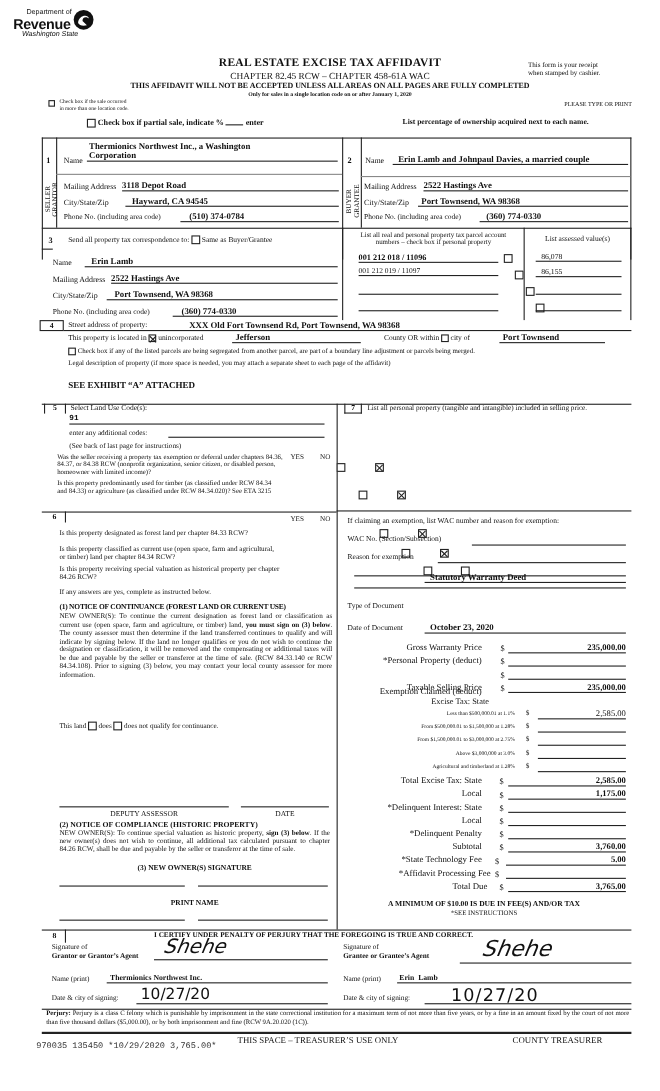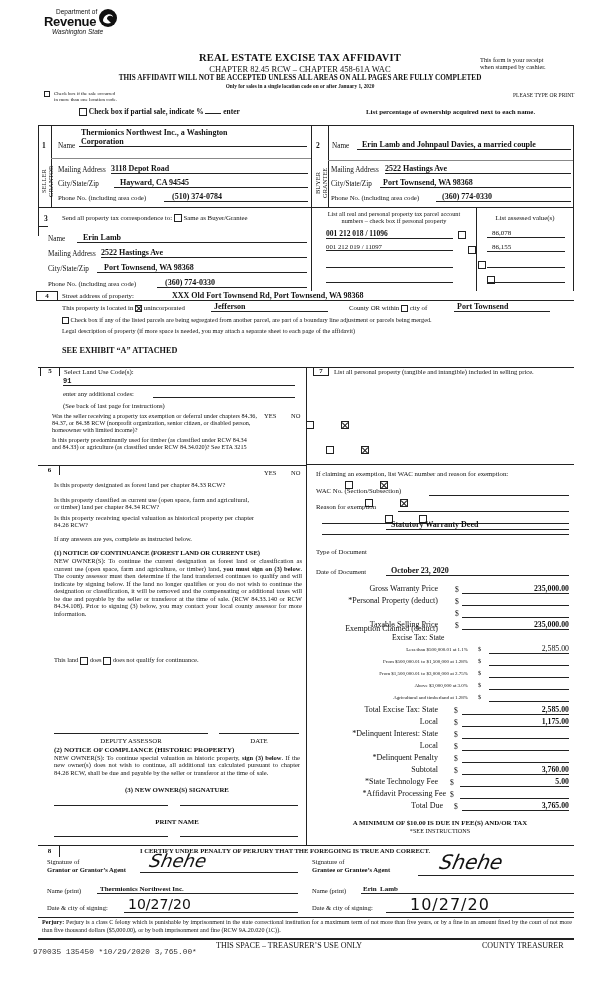--- a/index.html
+++ b/index.html
@@ -24,21 +24,21 @@
   .para { position: absolute; font-size: 6.6px; line-height: 7.6px; text-align: justify; }
   .sig { position: absolute; font-family: "DejaVu Sans", sans-serif; font-style: italic; color: #111; }
   .mono { font-family: "Liberation Mono", monospace; }
 </style>
 </head>
 <body>
 
 
 
 
-<div class="abs" style="left:44px;top:6px;width:80px;height:34px;">
+<div class="abs" style="left:12px;top:6px;width:80px;height:34px;">
   <div class="abs" style="left:12px;top:2px;font-family:'Liberation Sans',sans-serif;font-size:6.5px;">Department of</div>
   <div class="abs" style="left:0;top:8px;font-family:'Liberation Sans',sans-serif;font-size:13px;font-weight:bold;letter-spacing:-0.3px;">Revenue</div>
   <div class="abs" style="left:8px;top:22px;font-family:'Liberation Sans',sans-serif;font-size:6.5px;font-style:italic;">Washington State</div>
   <svg class="abs" style="left:54px;top:2px;" width="20" height="20" viewBox="0 0 20 20">
     <circle cx="10" cy="10" r="9" fill="#111"></circle>
     <path d="M5 13 C5 6, 14 4, 15 9 C13 7, 9 7, 9 11 L13 15 C9 16, 6 15, 5 13 Z" fill="#fff"></path>
   </svg>
 </div>
 
 <div class="abs b" style="left:0;width:600px;top:52px;text-align:center;font-size:10.5px;letter-spacing:0.2px;">REAL ESTATE EXCISE TAX AFFIDAVIT</div>
@@ -386,17 +386,17 @@
 
 <div class="hline" style="left:38px;width:536px;top:917px;"></div>
 
 
 <div class="para" style="left:42px;top:919px;width:530px;font-size:6.1px;line-height:7.6px;">
   <span class="b">Perjury:</span>
   <span>Perjury is a class C felony which is punishable by imprisonment in the state correctional institution for a maximum term of not more than five years, or by a fine in an amount fixed by the court of not more than five thousand dollars ($5,000.00), or by both imprisonment and fine (RCW 9A.20.020 (1C)).</span>
 </div>
 <div class="hline" style="left:38px;width:536px;top:938px;height:2px;"></div>
 <div class="abs" style="left:216px;top:941px;font-size:8px;">THIS SPACE – TREASURER’S USE ONLY</div>
-<div class="abs" style="left:466px;top:941px;font-size:8px;margin-left:16px;">COUNTY TREASURER</div>
+<div class="abs" style="left:466px;top:941px;font-size:8px;">COUNTY TREASURER</div>
 <div class="abs mono" style="left:33px;top:948px;font-size:7.8px;color:#333;">970035 135450 *10/29/2020 3,765.00*</div>
 
 
 
 
 </body></html>

